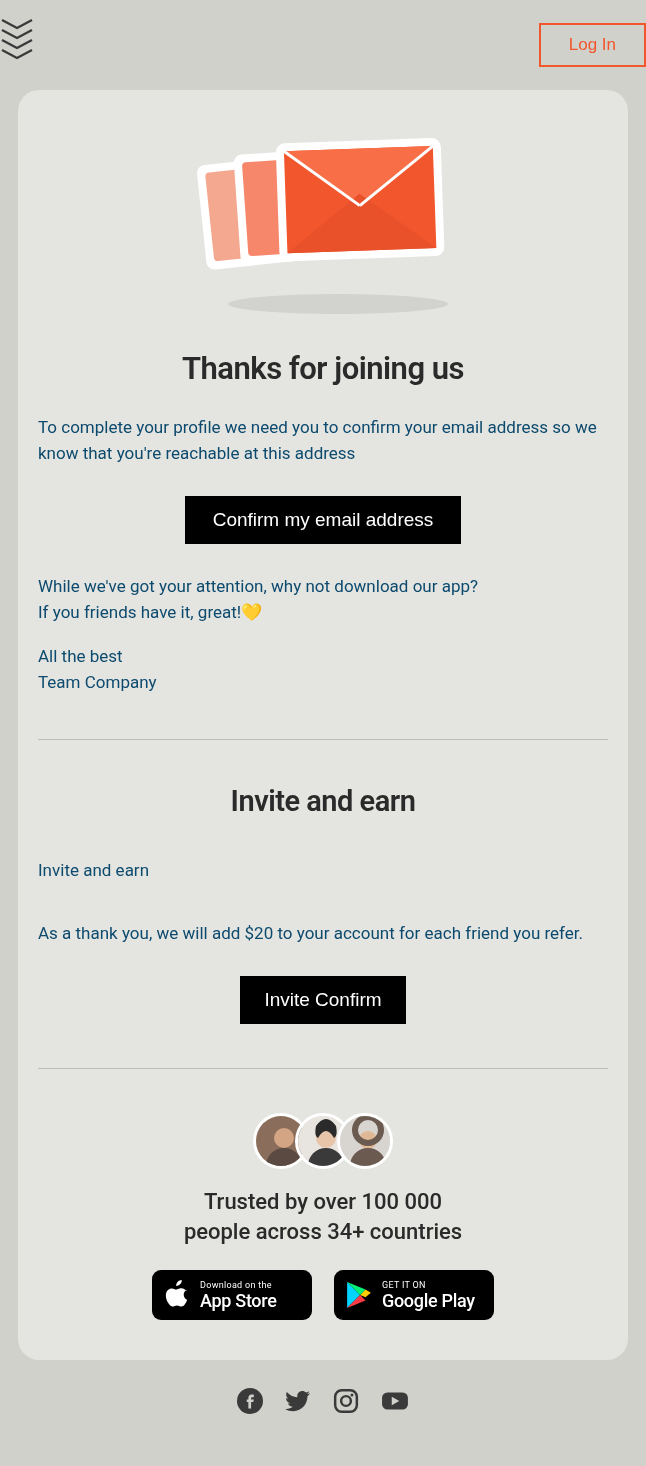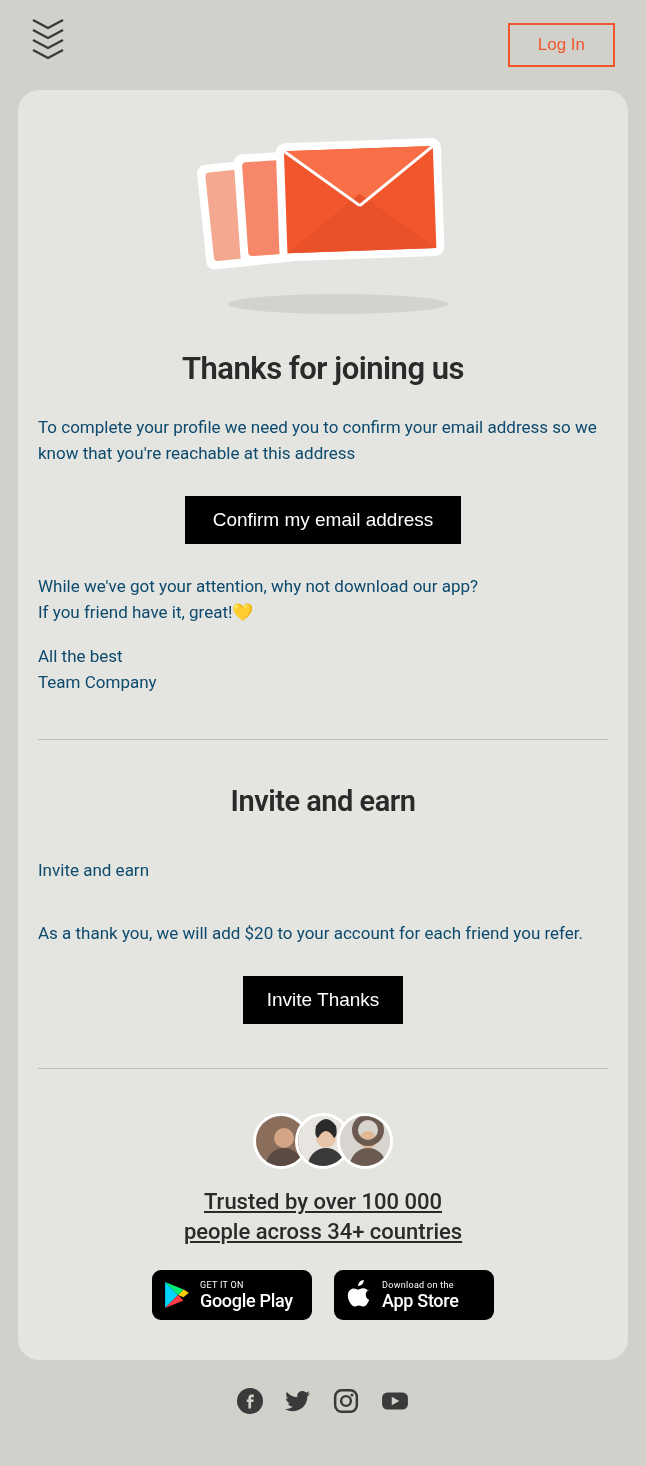--- a/index.html
+++ b/index.html
@@ -7,21 +7,21 @@
       background: #d1d1cb;
       font-family: -apple-system, BlinkMacSystemFont, "Segoe UI", Roboto, sans-serif;
       width: 646px;
       margin: 0 auto;
       color: #2a2a2a;
     }
     .header {
       display: flex;
       justify-content: space-between;
       align-items: center;
-      padding: 18px 31px;
+      padding: 18px 0;
     }
     .login-btn {
       border: 2px solid #f2562d;
       color: #f2562d;
       background: transparent;
       padding: 10px 28px;
       font-size: 17px;
       font-weight: 500;
       cursor: pointer;
     }
@@ -86,21 +86,20 @@
       margin-left: -14px;
       overflow: hidden;
     }
     .avatar:first-child { margin-left: 0; }
     .trusted {
       text-align: center;
       font-size: 22px;
       font-weight: 500;
       line-height: 1.35;
       margin-bottom: 24px;
-      text-decoration: underline;
     }
     .stores {
       display: flex;
       justify-content: center;
       gap: 22px;
       margin-bottom: 0;
     }
     .store {
       background: #000;
       color: #fff;
@@ -159,37 +158,37 @@
   </svg>
 
   <h1>Thanks for joining us</h1>
 
   <p class="body-text">To complete your profile we need you to confirm your email address so we know that you're reachable at this address</p>
 
   <button class="cta-btn">Confirm my email address</button>
 
   <p class="body-text" style="margin-bottom:0">
     <span>While we've got your attention, why not download our app?</span><br>
-    <span>If you friend have it, great!💛</span>
+    <span>If you friends have it, great!💛</span>
   </p>
   <br>
   <p class="body-text">
     <span>All the best</span><br>
     <span>Team Company</span>
   </p>
 
   <hr class="divider">
 
   <h2>Invite and earn</h2>
 
   <p class="body-text">Invite and earn</p>
   <br>
   <p class="body-text">As a thank you, we will add $20 to your account for each friend you refer.</p>
 
-  <button class="cta-btn" style="padding:13px 24px">Invite Thanks</button>
+  <button class="cta-btn" style="padding:13px 24px">Invite Confirm</button>
 
   <hr class="divider">
 
   <div class="avatars">
     <div class="avatar">
       <svg width="56" height="56" viewBox="0 0 56 56">
           <rect width="56" height="56" fill="#8a6d5a"></rect>
           <circle cx="28" cy="22" r="10" fill="#d4a585"></circle>
           <ellipse cx="28" cy="50" rx="18" ry="18" fill="#5a4a42"></ellipse>
         </svg>
@@ -212,40 +211,40 @@
     </div>
   </div>
 
   <p class="trusted">
     <span>Trusted by over 100 000</span><br>
     <span>people across 34+ countries</span>
   </p>
 
   <div class="stores">
     <a class="store">
+      <svg width="26" height="30" viewBox="0 0 24 28">
+        <path fill="#fff" d="M16.5 0c.1 1.4-.5 2.8-1.4 3.8-.9 1-2.4 1.8-3.8 1.7-.2-1.4.5-2.8 1.4-3.8C13.6.7 15.1 0 16.5 0zm4.3 9.3c-.1.1-2.5 1.4-2.5 4.4 0 3.5 3.1 4.7 3.2 4.8-.1.2-.5 1.8-1.7 3.4-1 1.5-2.1 2.9-3.8 2.9s-2.1-1-4-1c-1.9 0-2.5 1-4.1 1s-2.8-1.4-3.9-3c-1.3-1.8-2.4-4.6-2.4-7.3 0-4.3 2.8-6.6 5.6-6.6 1.6 0 3 1.1 4 1.1 1 0 2.5-1.2 4.4-1.2.7 0 3.3.1 5.2 2.5z"></path>
+      </svg>
+      <div>
+        <div class="store-small">Download on the</div>
+        <div class="store-big">App Store</div>
+      </div>
+    </a>
+    <a class="store">
       <svg width="26" height="28" viewBox="0 0 24 26">
         <path fill="#00d4ff" d="M1 1l12 12L1 25z"></path>
         <path fill="#ffce00" d="M13 13l5-5 5 3-5 4z"></path>
         <path fill="#ff3a44" d="M13 13l5 5-17 7z"></path>
         <path fill="#00f076" d="M1 1l17 7-5 5z"></path>
       </svg>
       <div>
         <div class="store-small">GET IT ON</div>
         <div class="store-big">Google Play</div>
       </div>
     </a>
-    <a class="store">
-      <svg width="26" height="30" viewBox="0 0 24 28">
-        <path fill="#fff" d="M16.5 0c.1 1.4-.5 2.8-1.4 3.8-.9 1-2.4 1.8-3.8 1.7-.2-1.4.5-2.8 1.4-3.8C13.6.7 15.1 0 16.5 0zm4.3 9.3c-.1.1-2.5 1.4-2.5 4.4 0 3.5 3.1 4.7 3.2 4.8-.1.2-.5 1.8-1.7 3.4-1 1.5-2.1 2.9-3.8 2.9s-2.1-1-4-1c-1.9 0-2.5 1-4.1 1s-2.8-1.4-3.9-3c-1.3-1.8-2.4-4.6-2.4-7.3 0-4.3 2.8-6.6 5.6-6.6 1.6 0 3 1.1 4 1.1 1 0 2.5-1.2 4.4-1.2.7 0 3.3.1 5.2 2.5z"></path>
-      </svg>
-      <div>
-        <div class="store-small">Download on the</div>
-        <div class="store-big">App Store</div>
-      </div>
-    </a>
   </div>
 
 </div>
 
 <div class="socials">
   <span class="social-icon">
     <svg width="26" height="26" viewBox="0 0 24 24">
         <circle cx="12" cy="12" r="12" fill="#3a3a3a"></circle>
         <path fill="#d1d1cb" d="M13.5 8.5h2V6h-2c-1.7 0-3 1.3-3 3v1.5H9V13h1.5v6h2.5v-6h2l.5-2.5h-2.5V9c0-.3.2-.5.5-.5z"></path>
       </svg>

